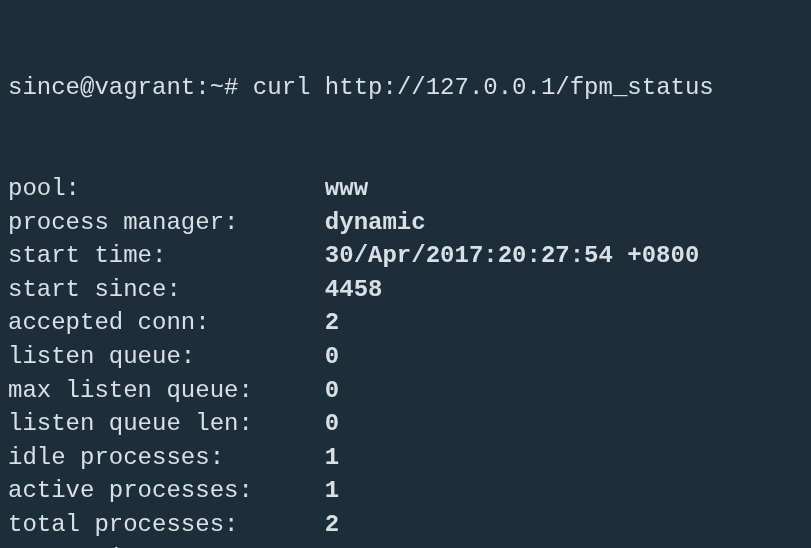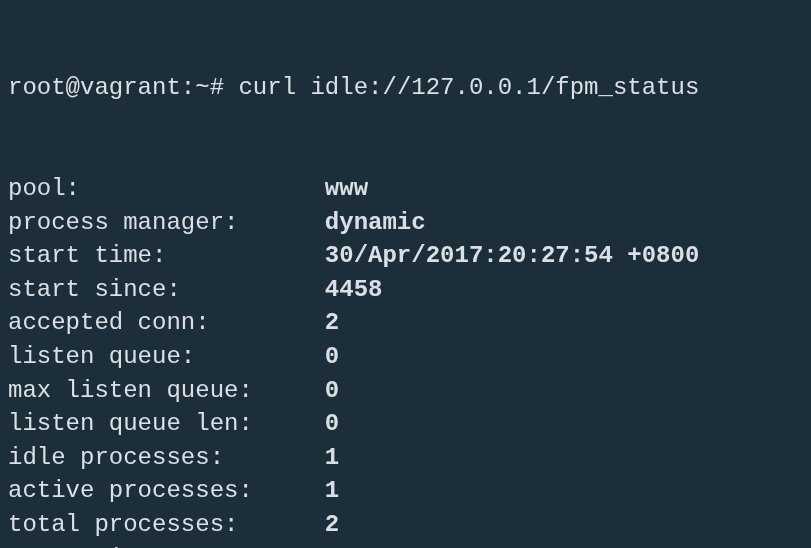--- a/index.html
+++ b/index.html
@@ -33,15 +33,15 @@
     }
     .value {
       display: inline-block;
       font-weight: bold;
     }
   </style>
 </head>
 <body>
 
 <div class="terminal">
-  <div class="prompt-line"><span>root@vagrant</span><span>:</span><span>~</span><span>#</span><span> </span><span>curl idle://127.0.0.1/fpm_status</span></div>
+  <div class="prompt-line"><span>since@vagrant</span><span>:</span><span>~</span><span>#</span><span> </span><span>curl http://127.0.0.1/fpm_status</span></div>
   <div id="status-rows"><div class="status-line"><span class="label">pool:                 </span><span class="value">www</span></div><div class="status-line"><span class="label">process manager:      </span><span class="value">dynamic</span></div><div class="status-line"><span class="label">start time:           </span><span class="value">30/Apr/2017:20:27:54 +0800</span></div><div class="status-line"><span class="label">start since:          </span><span class="value">4458</span></div><div class="status-line"><span class="label">accepted conn:        </span><span class="value">2</span></div><div class="status-line"><span class="label">listen queue:         </span><span class="value">0</span></div><div class="status-line"><span class="label">max listen queue:     </span><span class="value">0</span></div><div class="status-line"><span class="label">listen queue len:     </span><span class="value">0</span></div><div class="status-line"><span class="label">idle processes:       </span><span class="value">1</span></div><div class="status-line"><span class="label">active processes:     </span><span class="value">1</span></div><div class="status-line"><span class="label">total processes:      </span><span class="value">2</span></div><div class="status-line"><span class="label">max active processes: </span><span class="value">1</span></div></div>
 </div>
 
 </body></html>

